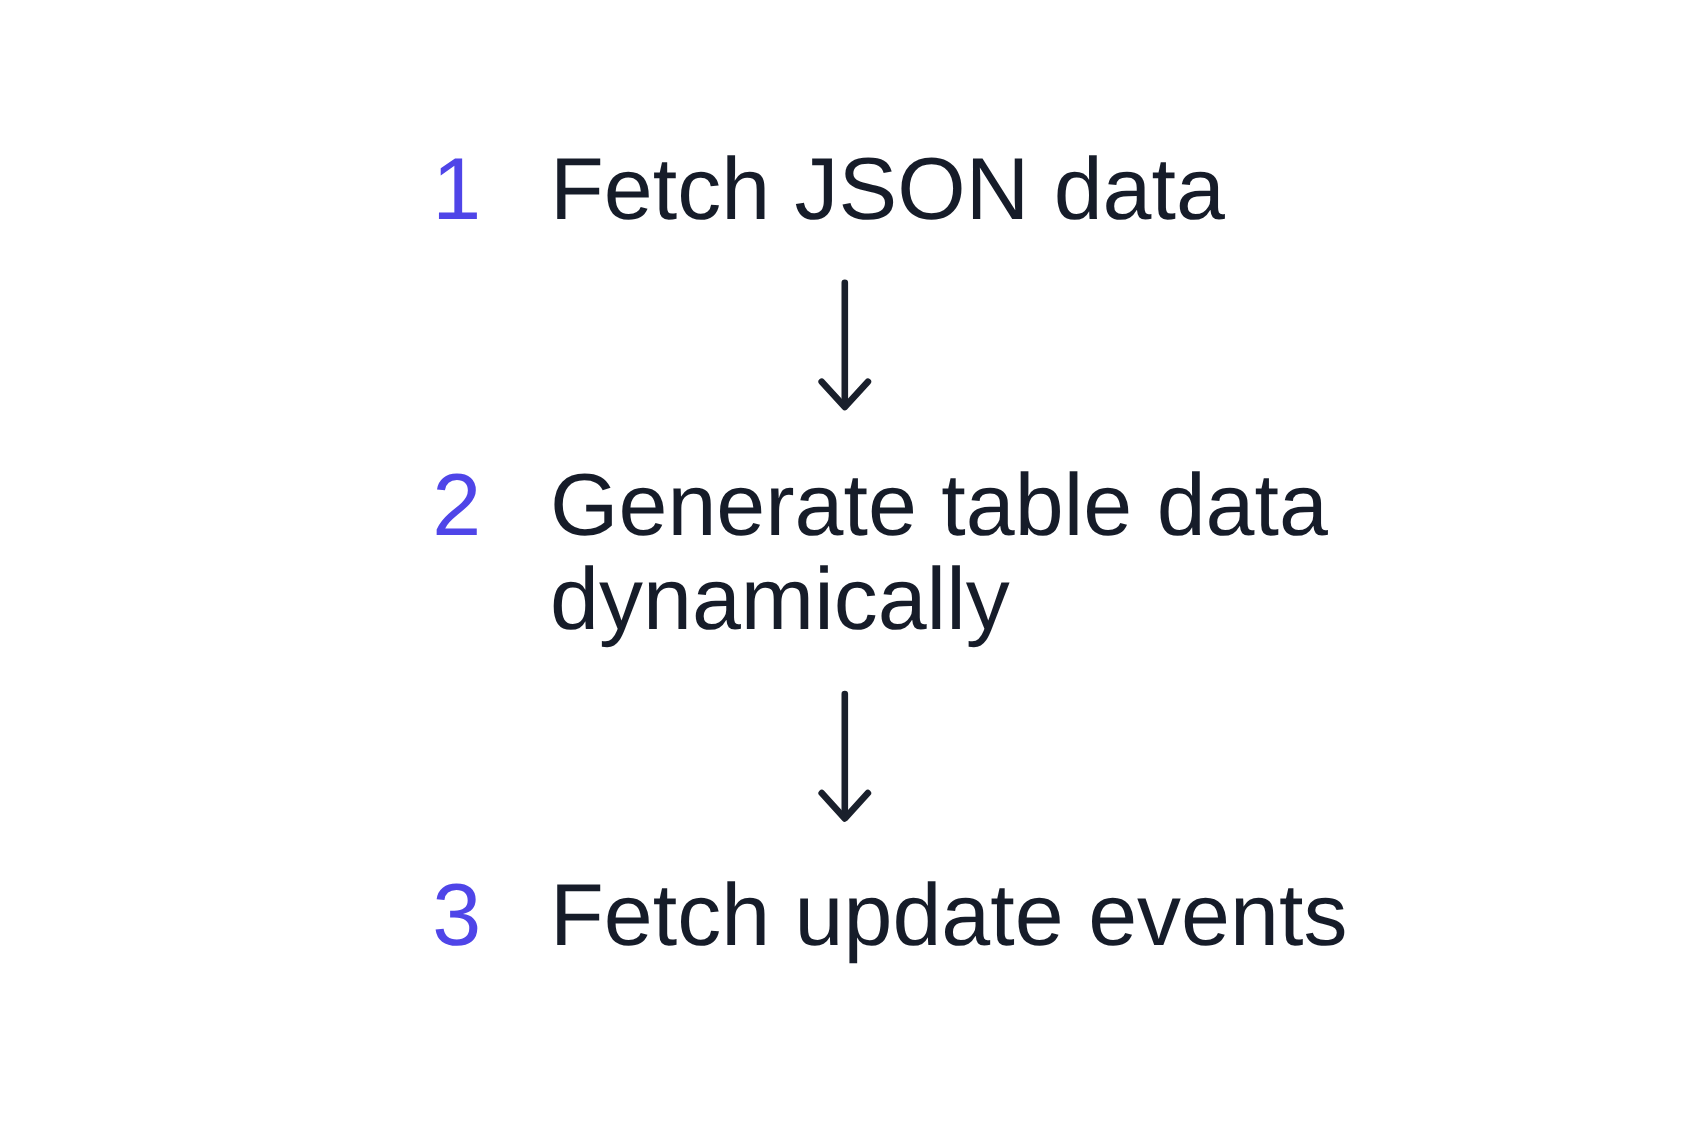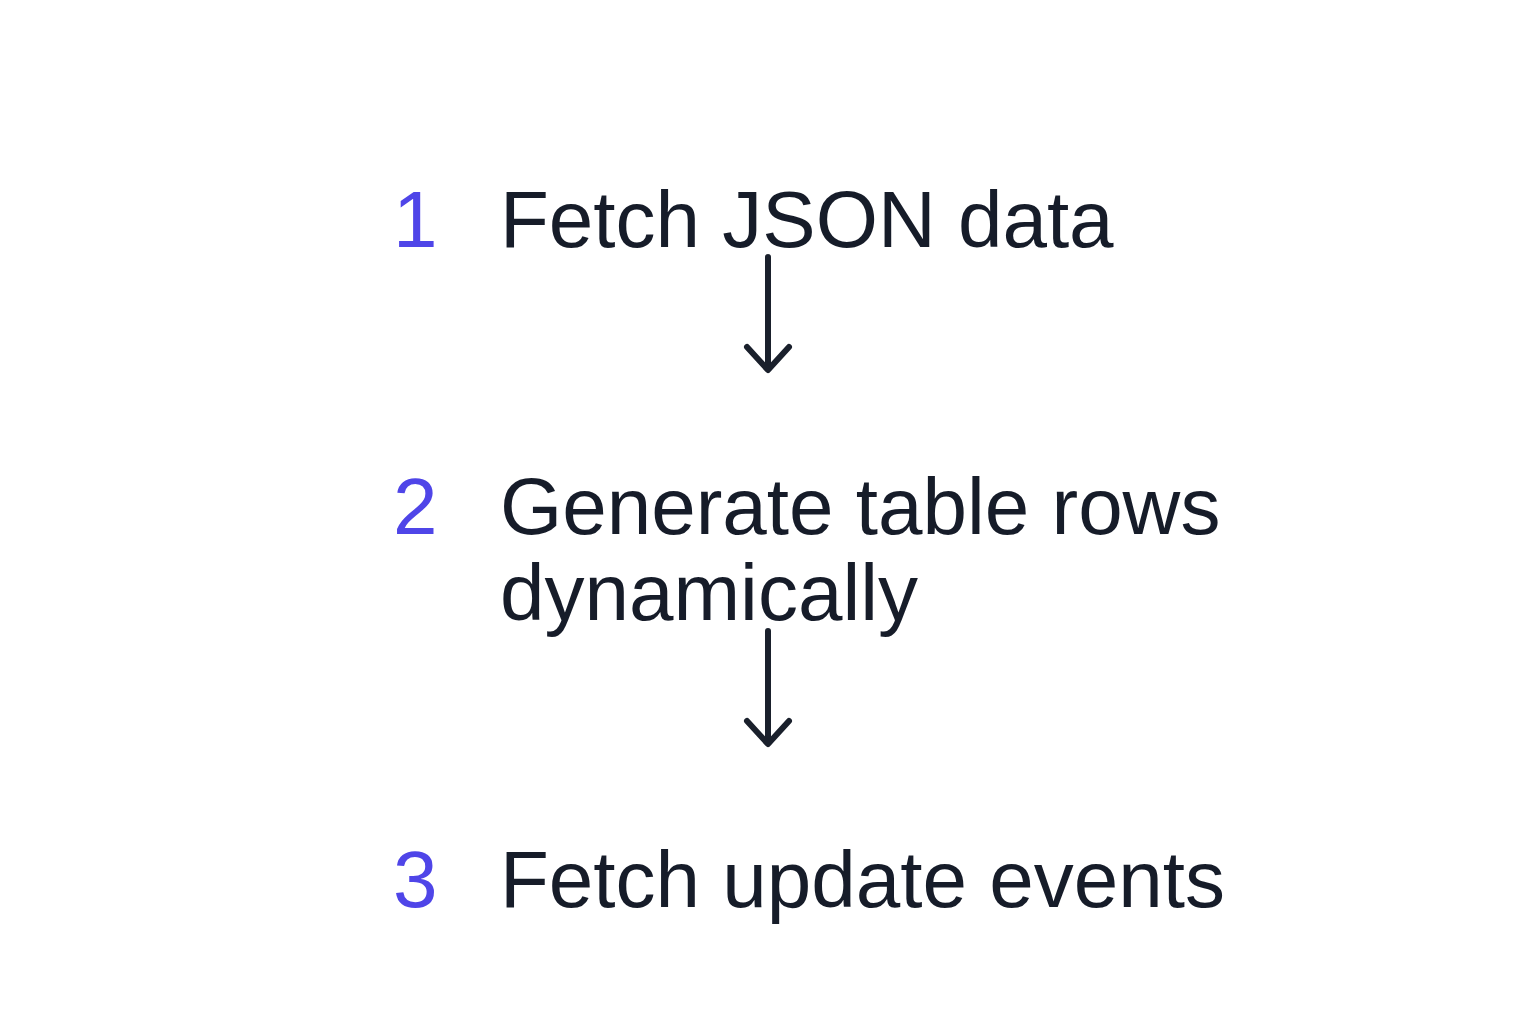--- a/index.html
+++ b/index.html
@@ -34,21 +34,20 @@
   }
   .step-number {
     display: inline-block;
     width: 107px;
     color: var(--accent);
     flex: 0 0 107px;
   }
   .step-label {
     color: var(--text);
     white-space: pre-line;
-    margin-top: 48px;
   }
   .step-1 { top: 129px; }
   .step-2 { top: 416px; }
   .step-3 { top: 789px; }
   .arrow {
     position: absolute;
     left: 742px;
     width: 52px;
     height: 124px;
     color: var(--arrow);
@@ -69,21 +68,21 @@
 
   <div class="arrow arrow-1">
     <svg viewBox="0 0 52 124" fill="none" xmlns="http://www.w3.org/2000/svg">
       <line x1="26" y1="4" x2="26" y2="114" stroke="currentColor" stroke-width="6" stroke-linecap="round"></line>
       <polyline points="5,94 26,117 47,94" stroke="currentColor" stroke-width="6" stroke-linecap="round" stroke-linejoin="round" fill="none"></polyline>
     </svg>
   </div>
 
   <div class="step step-2">
     <span class="step-number">2</span>
-    <span class="step-label">Generate table rows
+    <span class="step-label">Generate table data
 dynamically</span>
   </div>
 
   <div class="arrow arrow-2">
     <svg viewBox="0 0 52 124" fill="none" xmlns="http://www.w3.org/2000/svg">
       <line x1="26" y1="4" x2="26" y2="114" stroke="currentColor" stroke-width="6" stroke-linecap="round"></line>
       <polyline points="5,94 26,117 47,94" stroke="currentColor" stroke-width="6" stroke-linecap="round" stroke-linejoin="round" fill="none"></polyline>
     </svg>
   </div>
 

